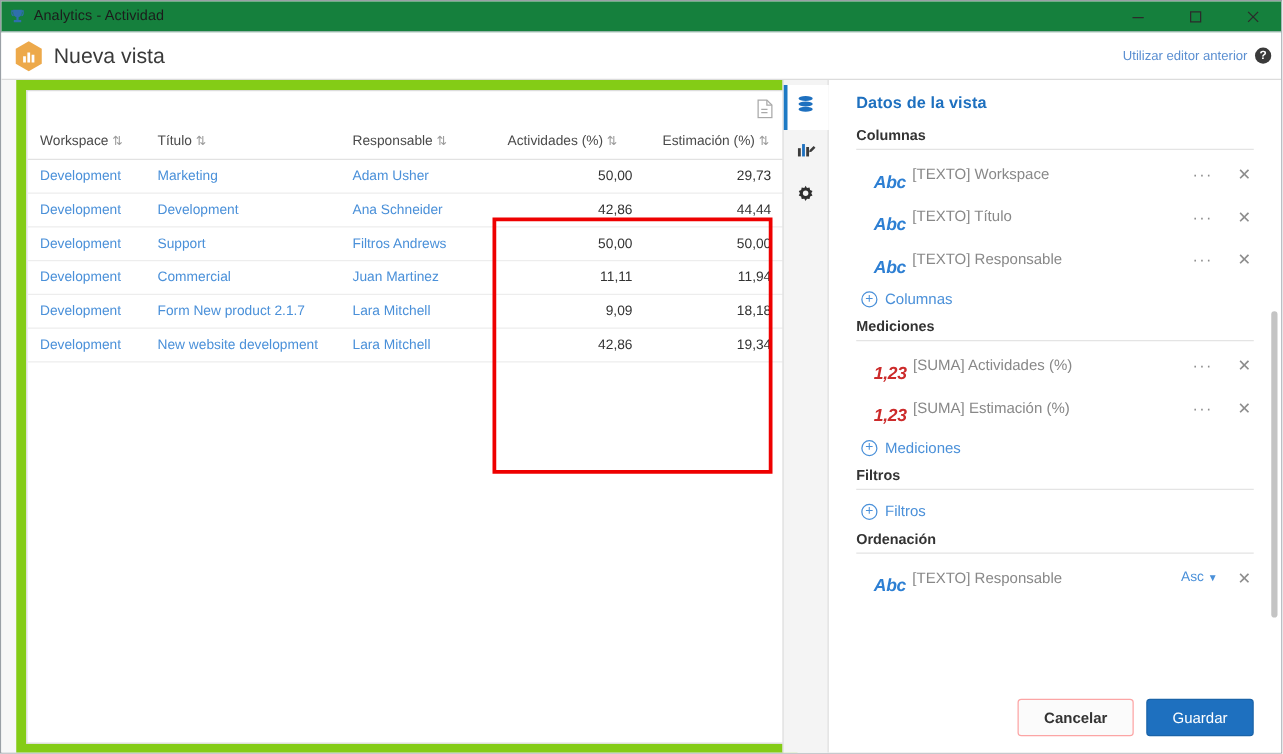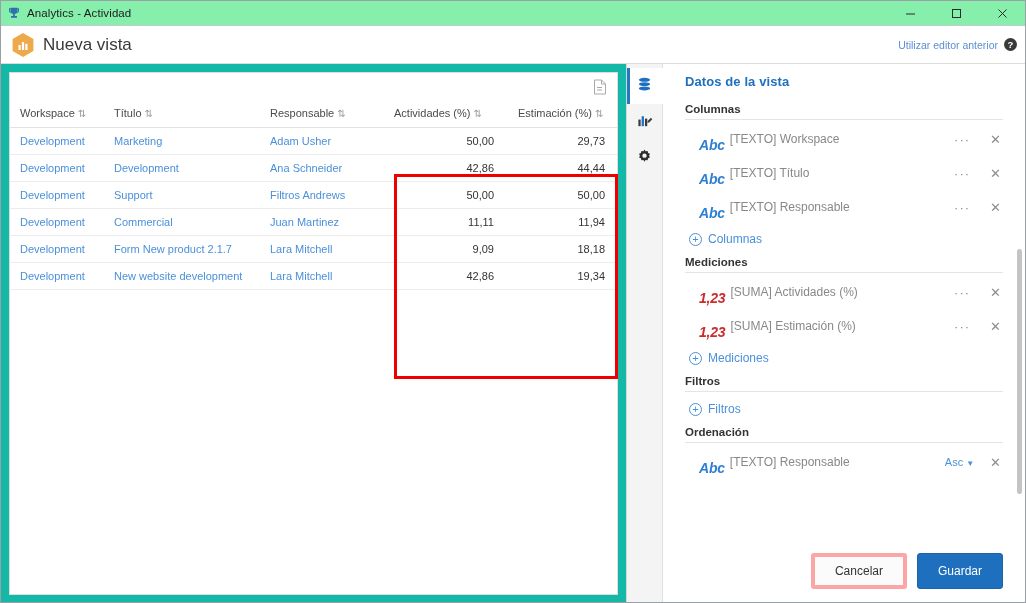--- a/index.html
+++ b/index.html
@@ -14,21 +14,21 @@
     width: 1026px; height: 603px;
     background: #ffffff;
     border: 1px solid #9aa0a6;
     overflow: hidden;
   }
 
   
   .titlebar {
     position: absolute; top: 0; left: 0;
     width: 1024px; height: 25px;
-    background: #86efac;
+    background: #15803d;
     border-bottom: 1px solid #c3c9cf;
     display: flex; align-items: center;
   }
   .tb-icon { width: 26px; display: flex; justify-content: center; align-items: center; }
   .tb-title {
     font-size: 11.5px; color: #1c1c1c; letter-spacing: .1px;
   }
   .tb-spacer { flex: 1; }
   .tb-btns { display: flex; height: 25px; }
   .tb-btn {
@@ -64,23 +64,23 @@
 
   
   .body {
     position: absolute; top: 63px; left: 0;
     width: 1024px; height: 539px;
     background: #f7f7f7;
   }
 
   
   .canvas {
-    position: absolute; left: 0; top: 0;
+    position: absolute; left: 12px; top: 0;
     width: 625px; height: 539px;
-    background: #14b8a6;
+    background: #84cc16;
     padding: 8px 8px 26px 8px;
   }
   .canvas-card {
     position: relative;
     width: 609px; height: 523px;
     background: #ffffff;
     border: 1px solid #dddddd;
     overflow: hidden;
   }
   .card-toolbar {
@@ -201,21 +201,21 @@
   }
 
   .footer-btns {
     position: absolute; right: 22px; bottom: 14px;
     display: flex; gap: 10px;
   }
   .btn {
     font-size: 12px; padding: 7px 20px; border-radius: 3px; cursor: pointer;
     font-family: "Liberation Sans", sans-serif;
   }
-  .btn-cancel { background: #fbfbfb; border: 4px solid #fca5a5; color: #333333; }
+  .btn-cancel { background: #fbfbfb; border: 1px solid #fca5a5; color: #333333; font-weight: bold; }
   .btn-save { background: #1e70bf; border: 1px solid #1a63a8; color: #ffffff; }
 </style>
 </head>
 <body>
 
 <div class="app">
 
   <div class="titlebar">
     <div class="tb-icon">
       <svg width="14" height="14" viewBox="0 0 16 16">

